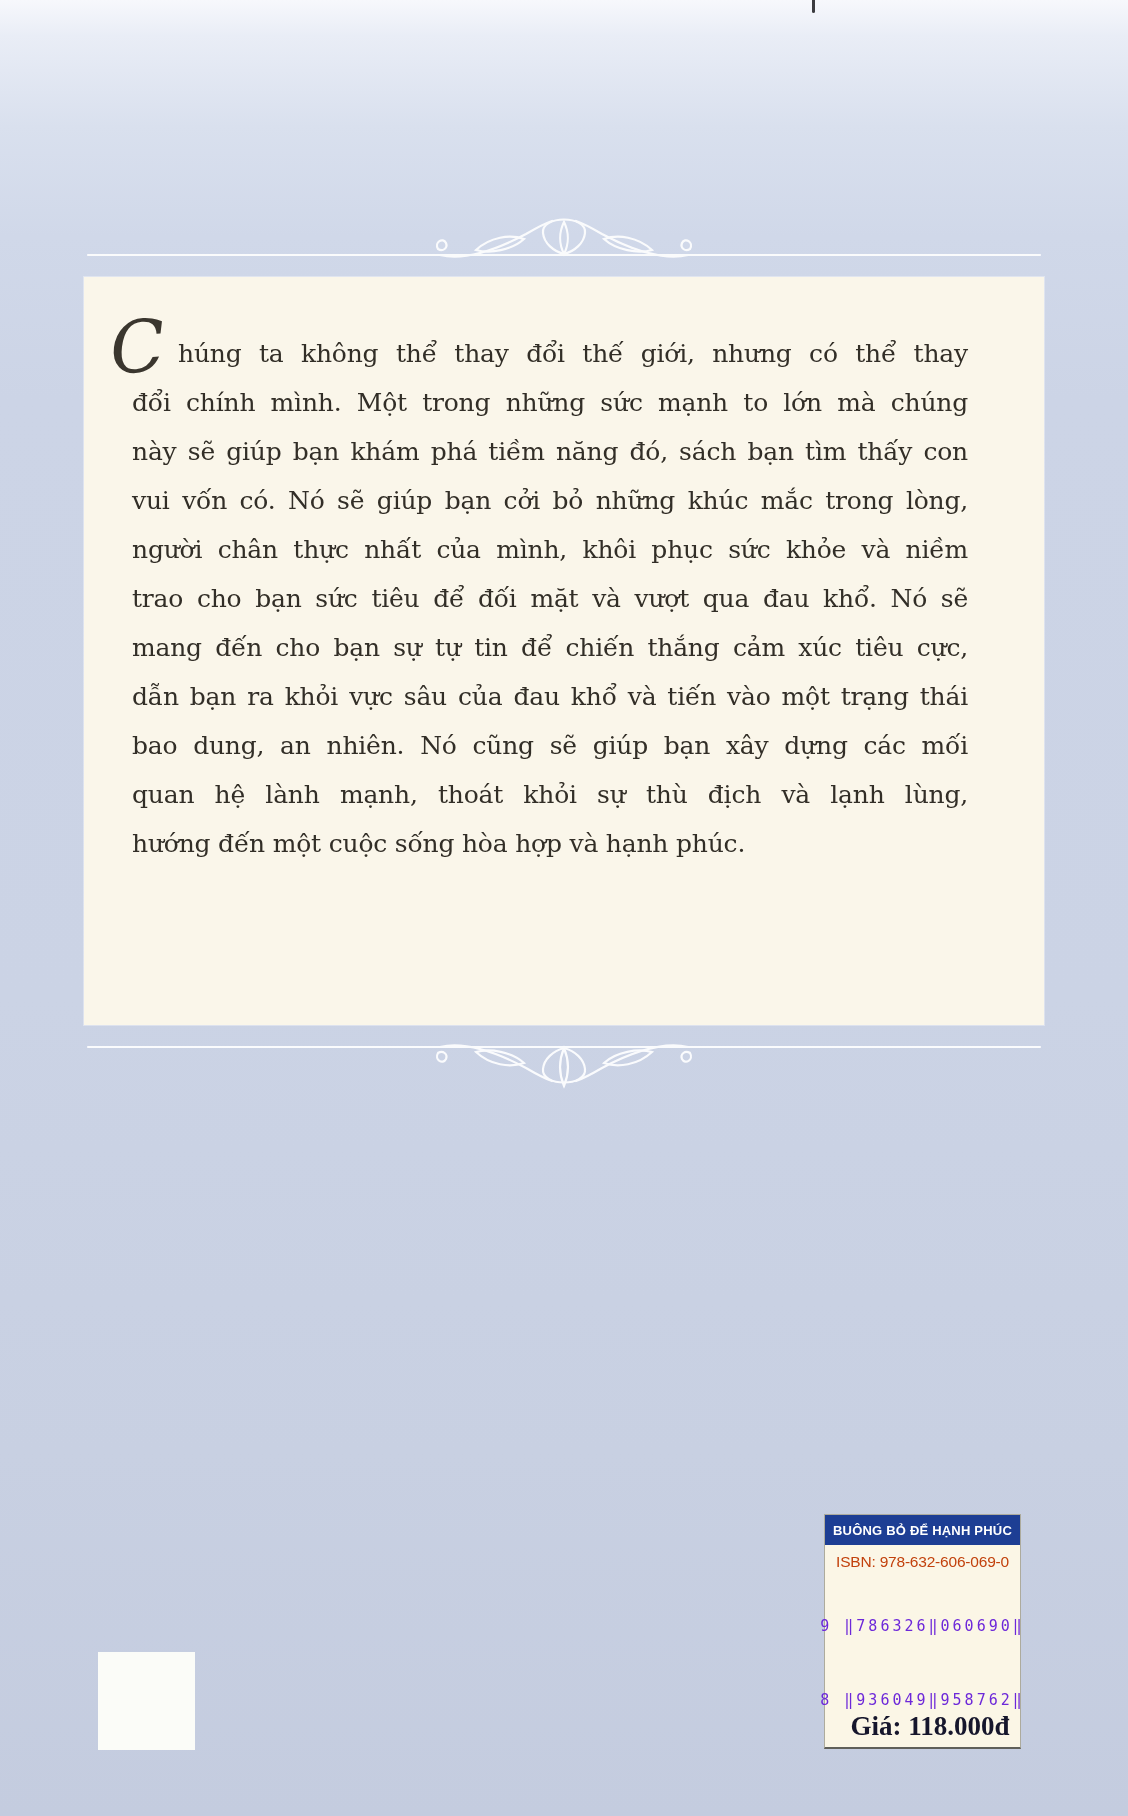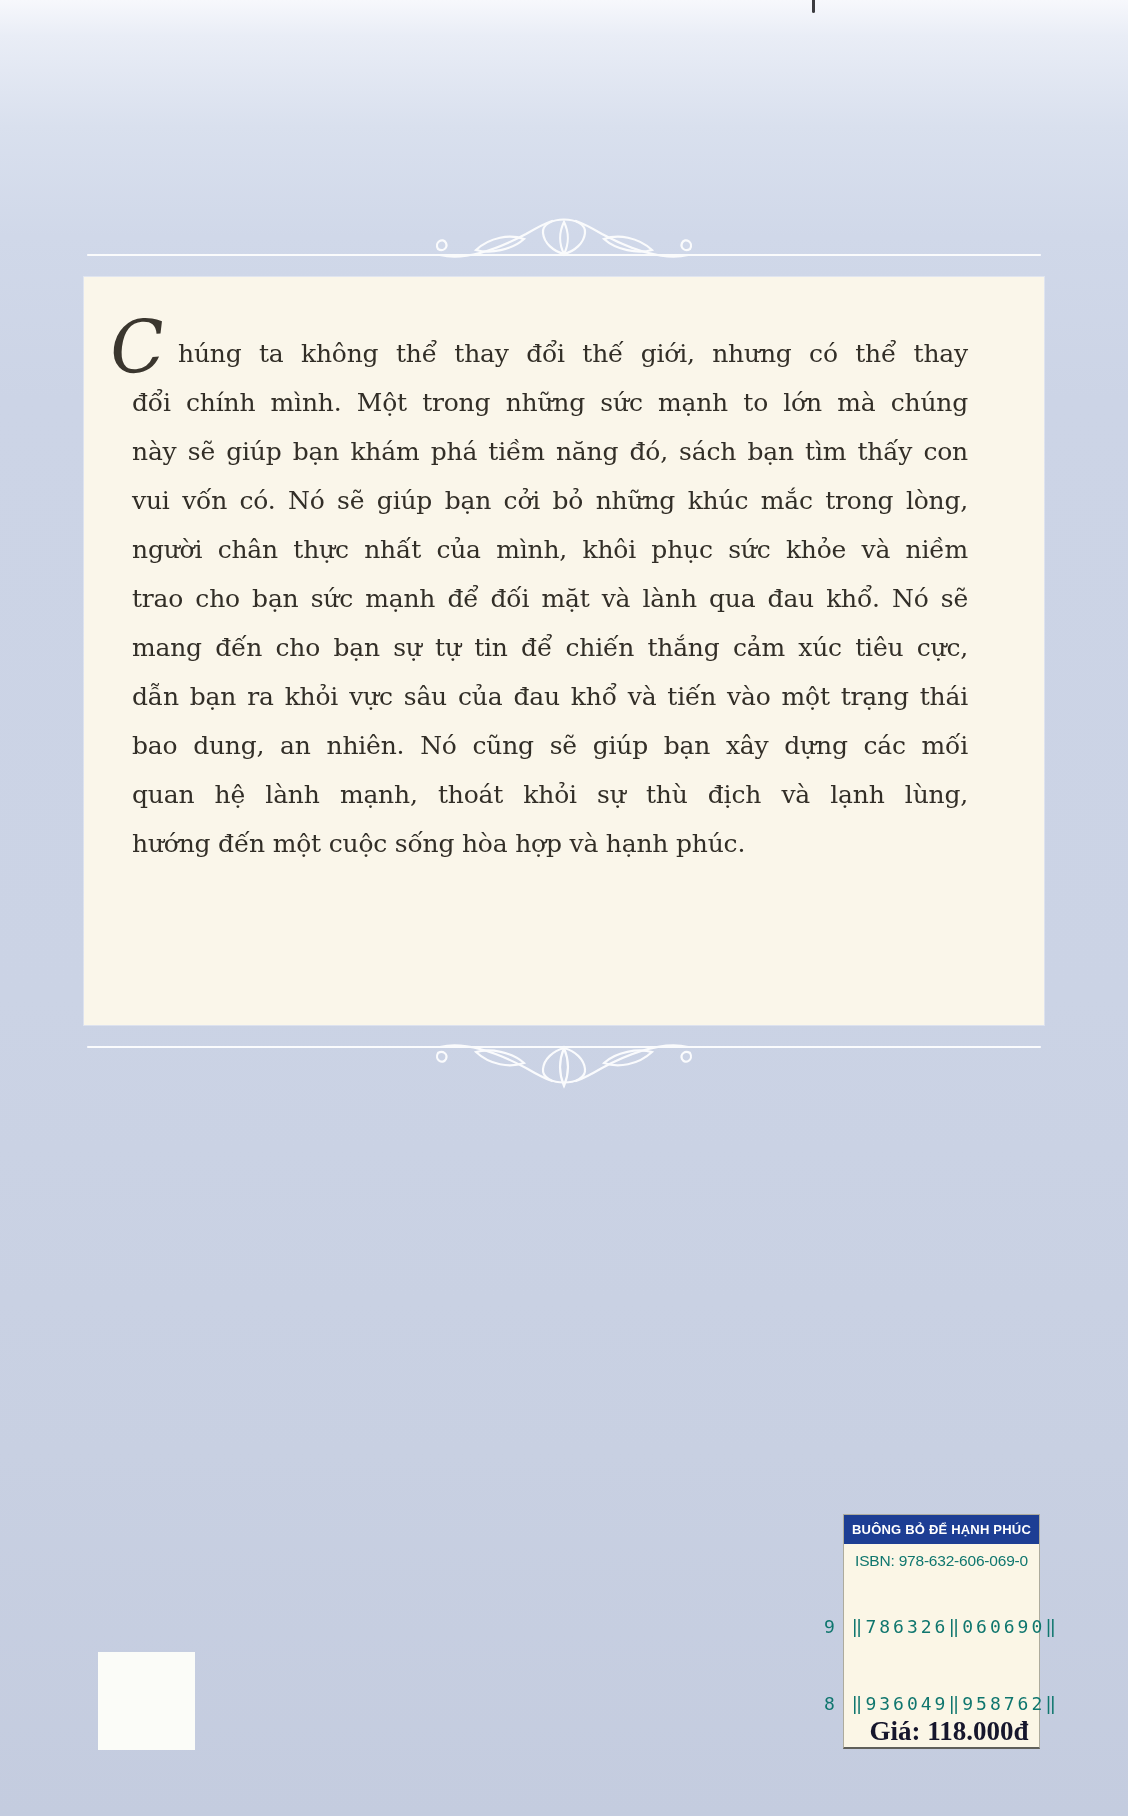--- a/index.html
+++ b/index.html
@@ -38,41 +38,41 @@
   }
   .blurb-line.first{ text-indent:46px; }
   .blurb-line.last{ text-align:left;text-align-last:left; }
   .drop-cap{
     position:absolute;left:-22px;top:-18px;
     font-family:"DejaVu Serif", serif;font-style:italic;
     font-size:72px;line-height:72px;color:#3a362e;
     transform:rotate(-4deg);
   }
   .price-label{
-    position:absolute;left:843px;top:1514px;width:197px;height:235px;
+    position:absolute;left:824px;top:1514px;width:197px;height:235px;
     background:#fbf6e6;
     border:1px solid rgba(110,110,98,.55);
     border-bottom:2px solid #60605a;
     box-sizing:border-box;
     display:flex;flex-direction:column;align-items:center;
   }
   .price-label-header{
     width:100%;height:30px;background:#1d3e94;
     display:flex;align-items:center;justify-content:center;
     color:#ffffff;font-family:"Liberation Sans", sans-serif;
     font-weight:bold;font-size:13px;letter-spacing:.2px;white-space:nowrap;
   }
   .isbn-line{
     margin-top:8px;
     font-family:"Liberation Sans", sans-serif;
-    font-size:15.5px;color:#0f766e;letter-spacing:-0.2px;white-space:nowrap;
+    font-size:15.5px;color:#c2410c;letter-spacing:-0.2px;white-space:nowrap;
   }
   .barcode-digits{
     font-family:"DejaVu Sans Mono", monospace;
-    font-size:18px;color:#0f766e;letter-spacing:3px;white-space:nowrap;
+    font-size:15px;color:#6d28d9;letter-spacing:3px;white-space:nowrap;
   }
   .barcode-1{margin-top:46px;}
   .barcode-2{margin-top:56px;}
   .price-line{
     margin-top:2px;
     font-family:"Liberation Serif", serif;font-weight:bold;
     font-size:27px;color:#16162c;white-space:nowrap;margin-left:15px;
   }
   .white-square{
     position:absolute;left:98px;top:1652px;width:97px;height:98px;
@@ -103,21 +103,21 @@
   </div>
 
   <div class="panel">
     <div class="blurb">
       <span class="drop-cap">C</span>
       <span class="blurb-line first">húng ta không thể thay đổi thế giới, nhưng có thể thay</span>
       <span class="blurb-line">đổi chính mình. Một trong những sức mạnh to lớn mà chúng</span>
       <span class="blurb-line">này sẽ giúp bạn khám phá tiềm năng đó, sách bạn tìm thấy con</span>
       <span class="blurb-line">vui vốn có. Nó sẽ giúp bạn cởi bỏ những khúc mắc trong lòng,</span>
       <span class="blurb-line">người chân thực nhất của mình, khôi phục sức khỏe và niềm</span>
-      <span class="blurb-line">trao cho bạn sức mạnh để đối mặt và lành qua đau khổ. Nó sẽ</span>
+      <span class="blurb-line">trao cho bạn sức tiêu để đối mặt và vượt qua đau khổ. Nó sẽ</span>
       <span class="blurb-line">mang đến cho bạn sự tự tin để chiến thắng cảm xúc tiêu cực,</span>
       <span class="blurb-line">dẫn bạn ra khỏi vực sâu của đau khổ và tiến vào một trạng thái</span>
       <span class="blurb-line">bao dung, an nhiên. Nó cũng sẽ giúp bạn xây dựng các mối</span>
       <span class="blurb-line">quan hệ lành mạnh, thoát khỏi sự thù địch và lạnh lùng,</span>
       <span class="blurb-line last">hướng đến một cuộc sống hòa hợp và hạnh phúc.</span>
     </div>
   </div>
 
   <div class="ornament ornament-bottom">
     <svg width="960" height="58" viewBox="0 0 960 58" xmlns="http://www.w3.org/2000/svg" fill="none" stroke="#ffffff" stroke-width="2.2" opacity="0.9" stroke-linecap="round">

